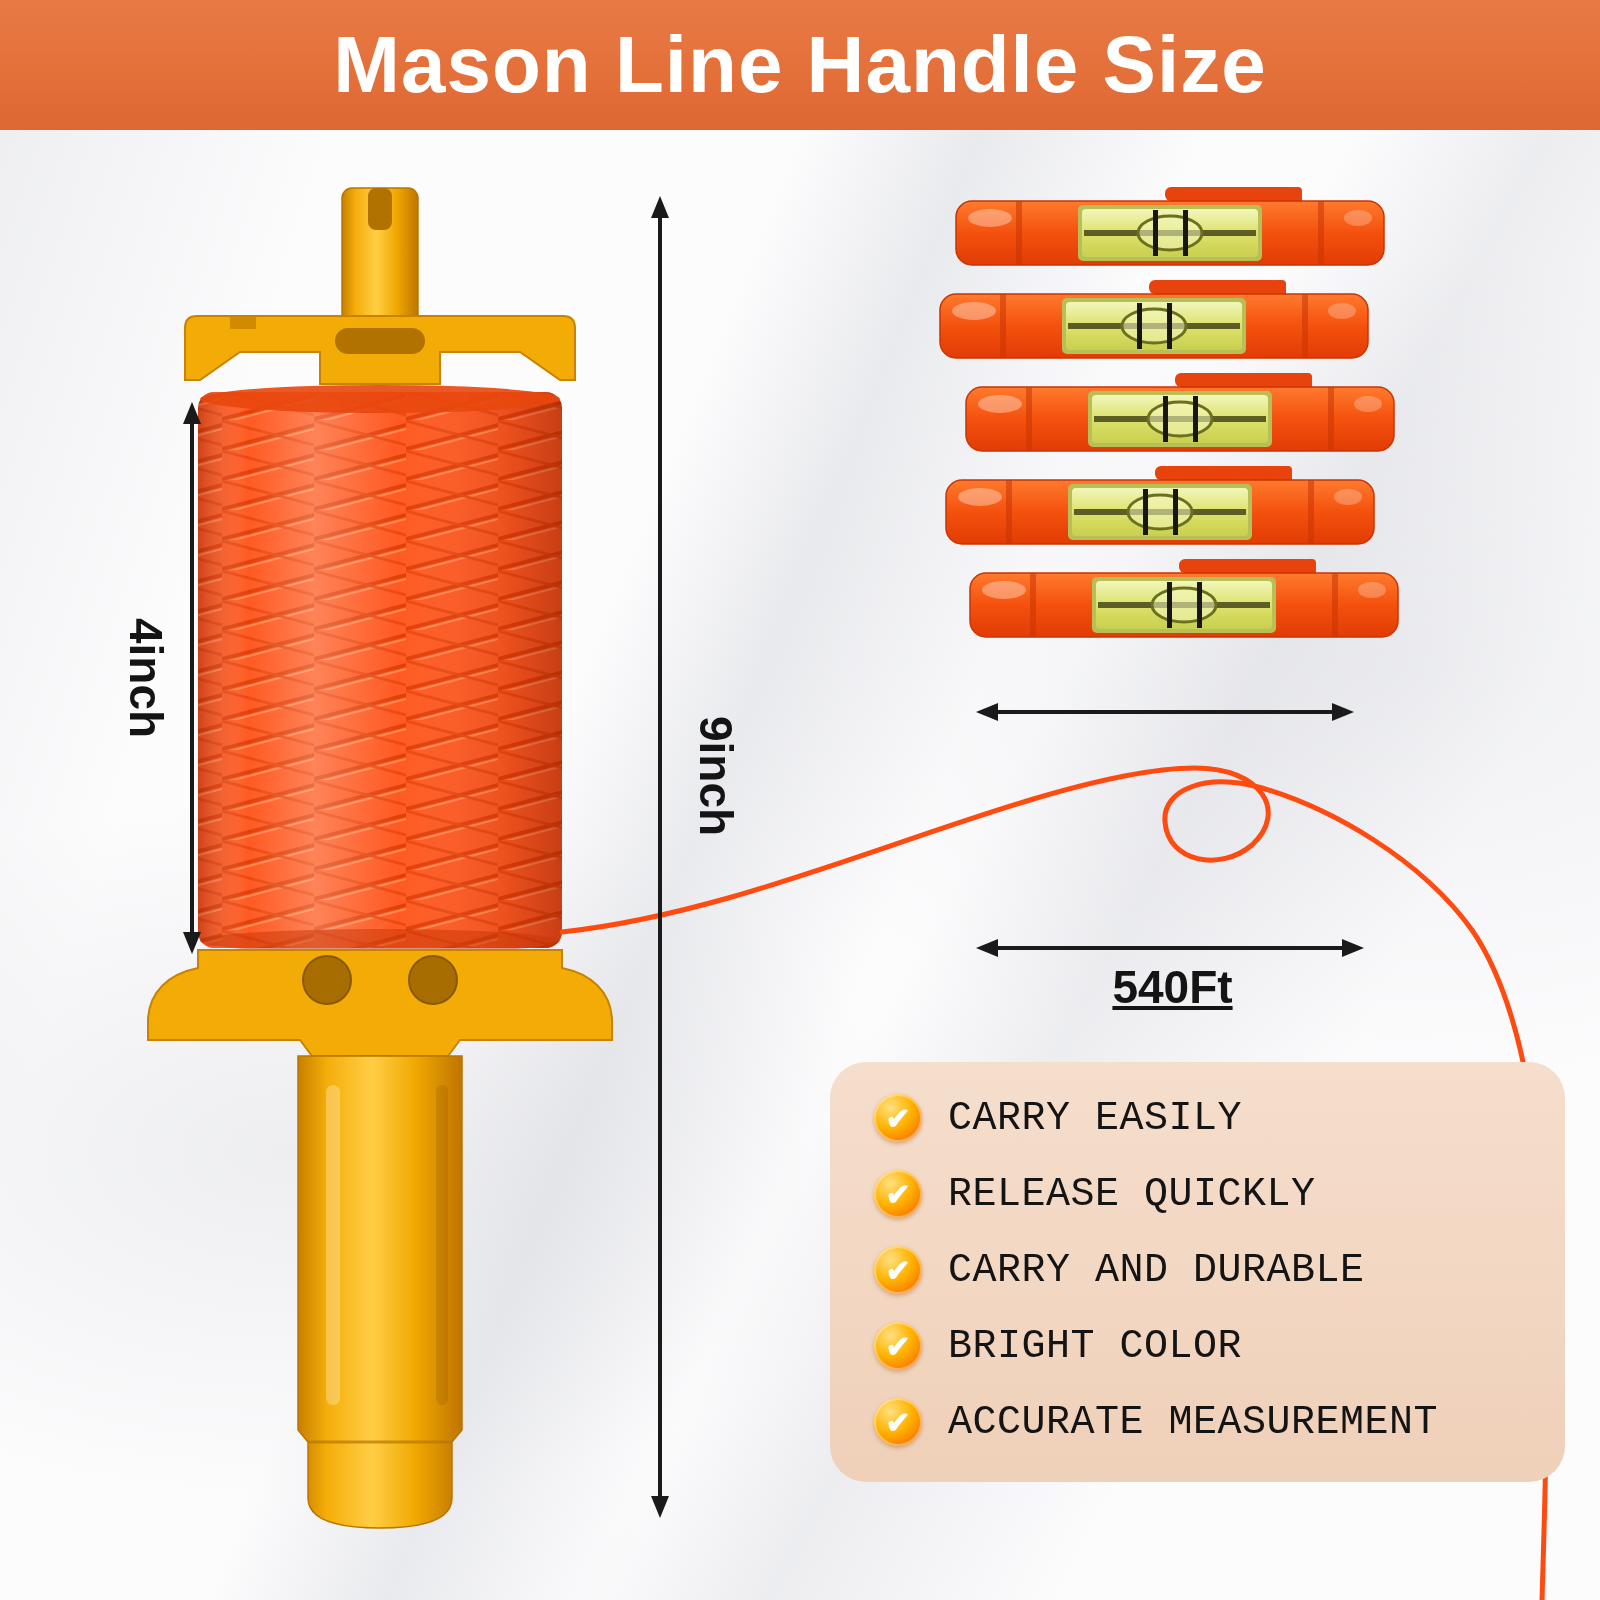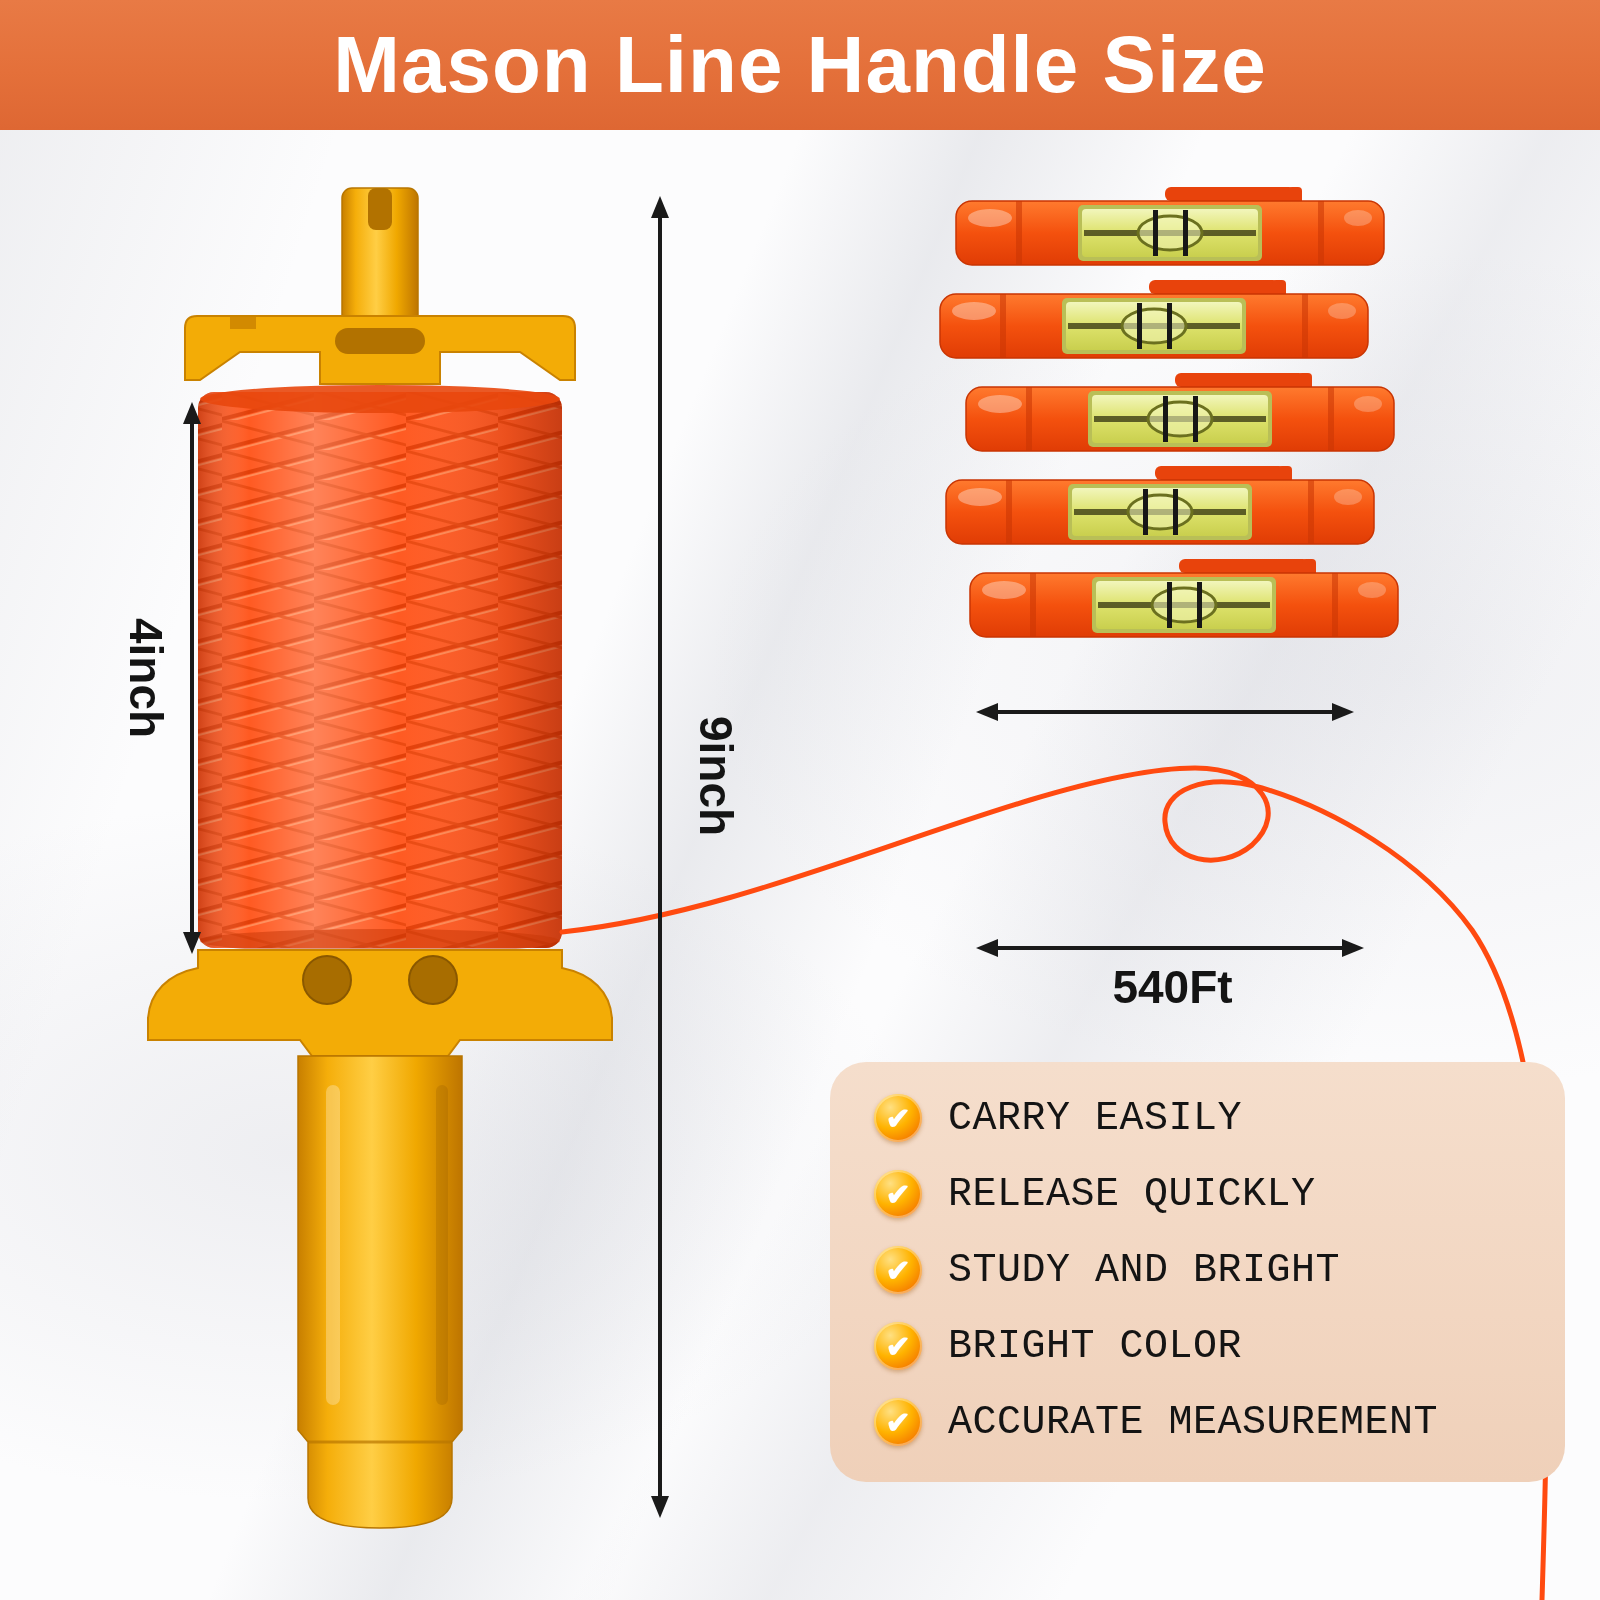--- a/index.html
+++ b/index.html
@@ -33,21 +33,21 @@
   .overlay{ left:0; top:0; }
 
   .dim{
     position:absolute; color:#141414; font-size:46px; font-weight:700;
     text-align:center; line-height:50px; white-space:nowrap;
   }
   .dim.vertical{ width:200px; height:50px; transform:rotate(90deg); }
   .dim-4inch{ left:46px;  top:653px; }
   .dim-9inch{ left:616px; top:751px; }
   .dim-3inch{ left:975px; top:638px; width:390px; }
-  .dim-540ft{ left:975px; top:962px; width:395px; }
+  .dim-540ft{ left:975px; top:962px; width:395px;text-decoration:underline; }
 
   .features{
     position:absolute; left:830px; top:1062px; width:735px; height:420px;
     border-radius:36px;
     background:linear-gradient(180deg,#F5DECC 0%, #F2D6C1 60%, #EFD0B9 100%);
     box-sizing:border-box; padding:32px 0 0 44px;
   }
   .feature-row{ display:flex; align-items:center; gap:26px; margin-bottom:28px; }
   .check{
     width:48px; height:48px; border-radius:50%; flex:0 0 48px;
@@ -205,21 +205,21 @@
     <div class="feature-row">
       <span class="check">✔</span>
       <span class="label">CARRY EASILY</span>
     </div>
     <div class="feature-row">
       <span class="check">✔</span>
       <span class="label">RELEASE QUICKLY</span>
     </div>
     <div class="feature-row">
       <span class="check">✔</span>
-      <span class="label">STUDY AND BRIGHT</span>
+      <span class="label">CARRY AND DURABLE</span>
     </div>
     <div class="feature-row">
       <span class="check">✔</span>
       <span class="label">BRIGHT COLOR</span>
     </div>
     <div class="feature-row">
       <span class="check">✔</span>
       <span class="label">ACCURATE MEASUREMENT</span>
     </div>
   </div>

